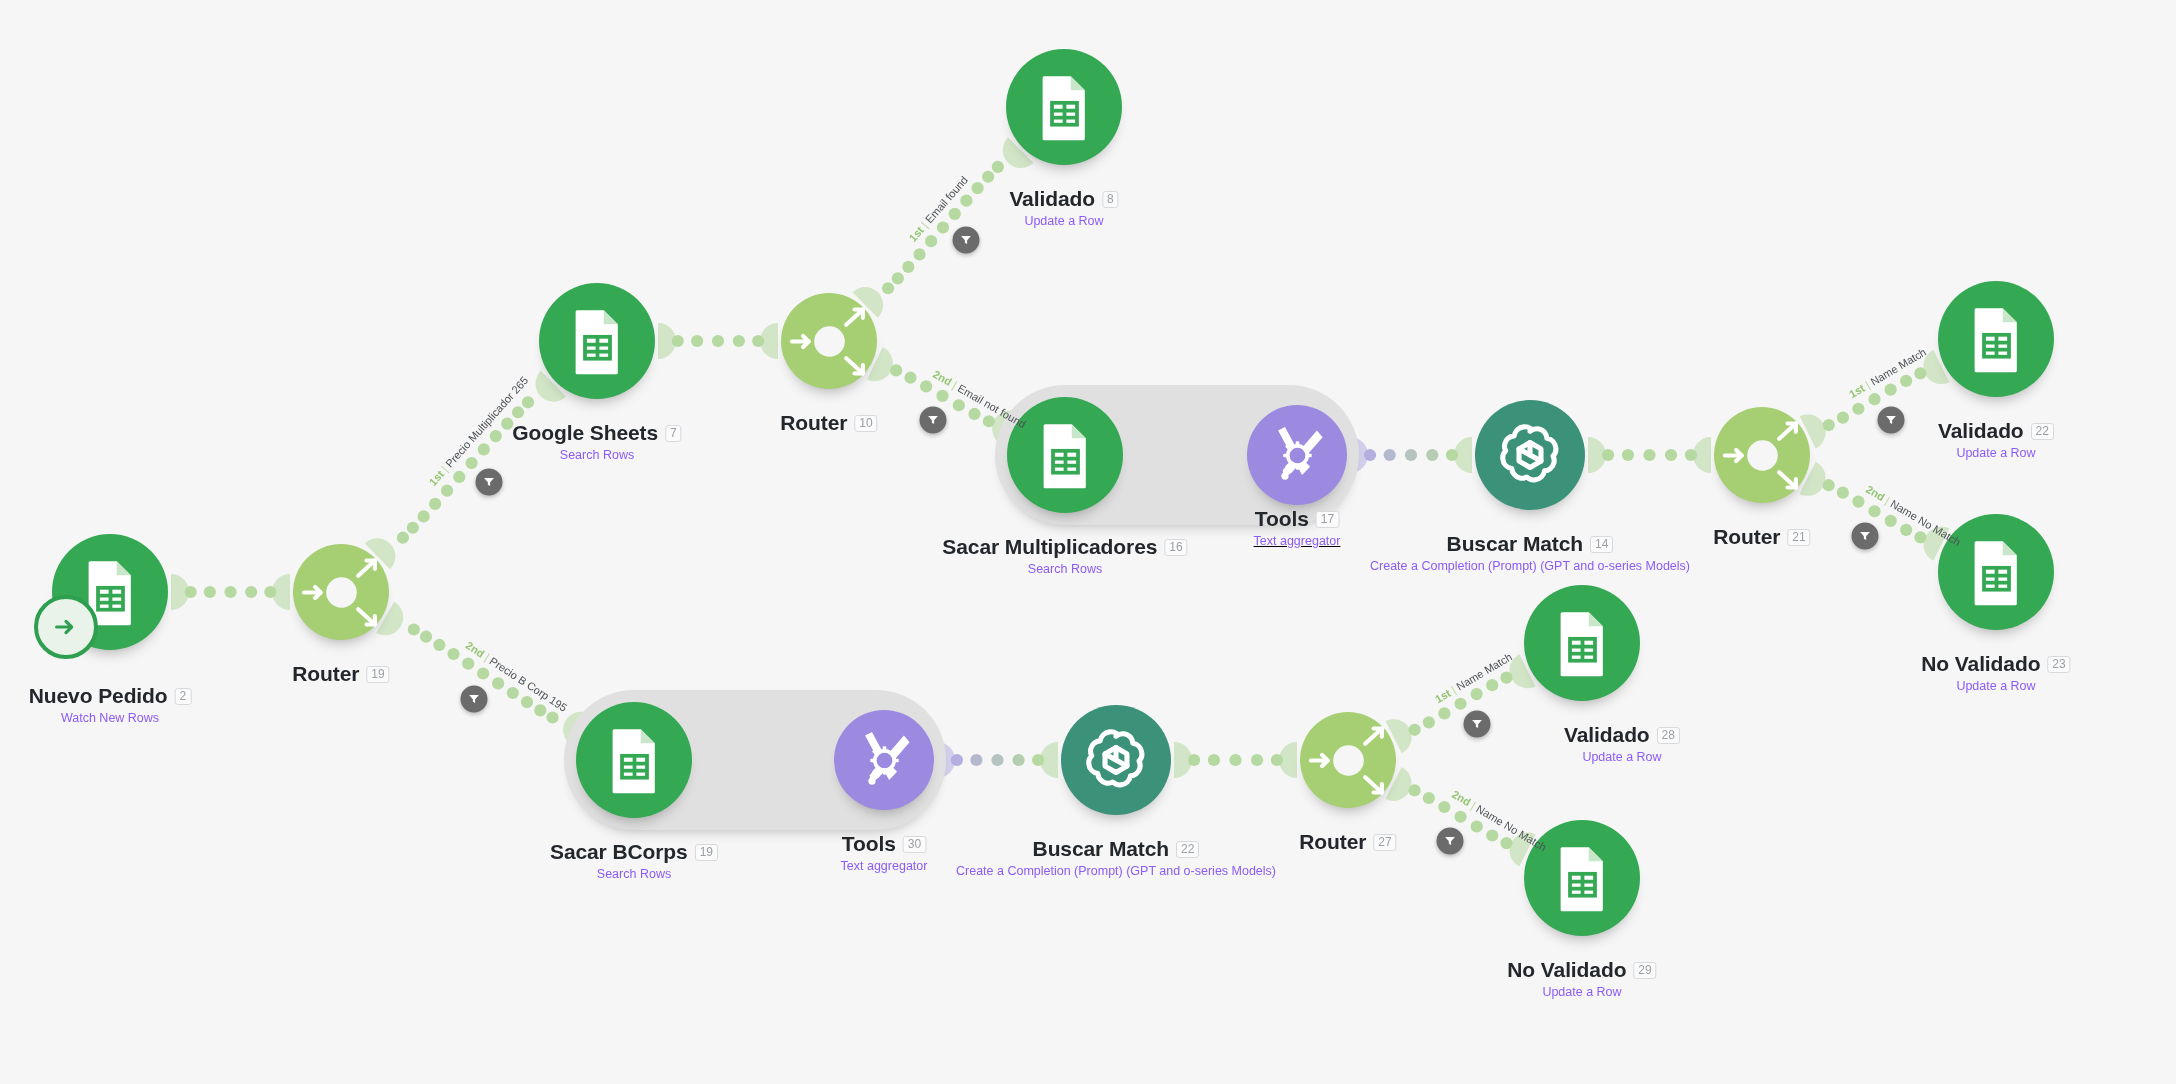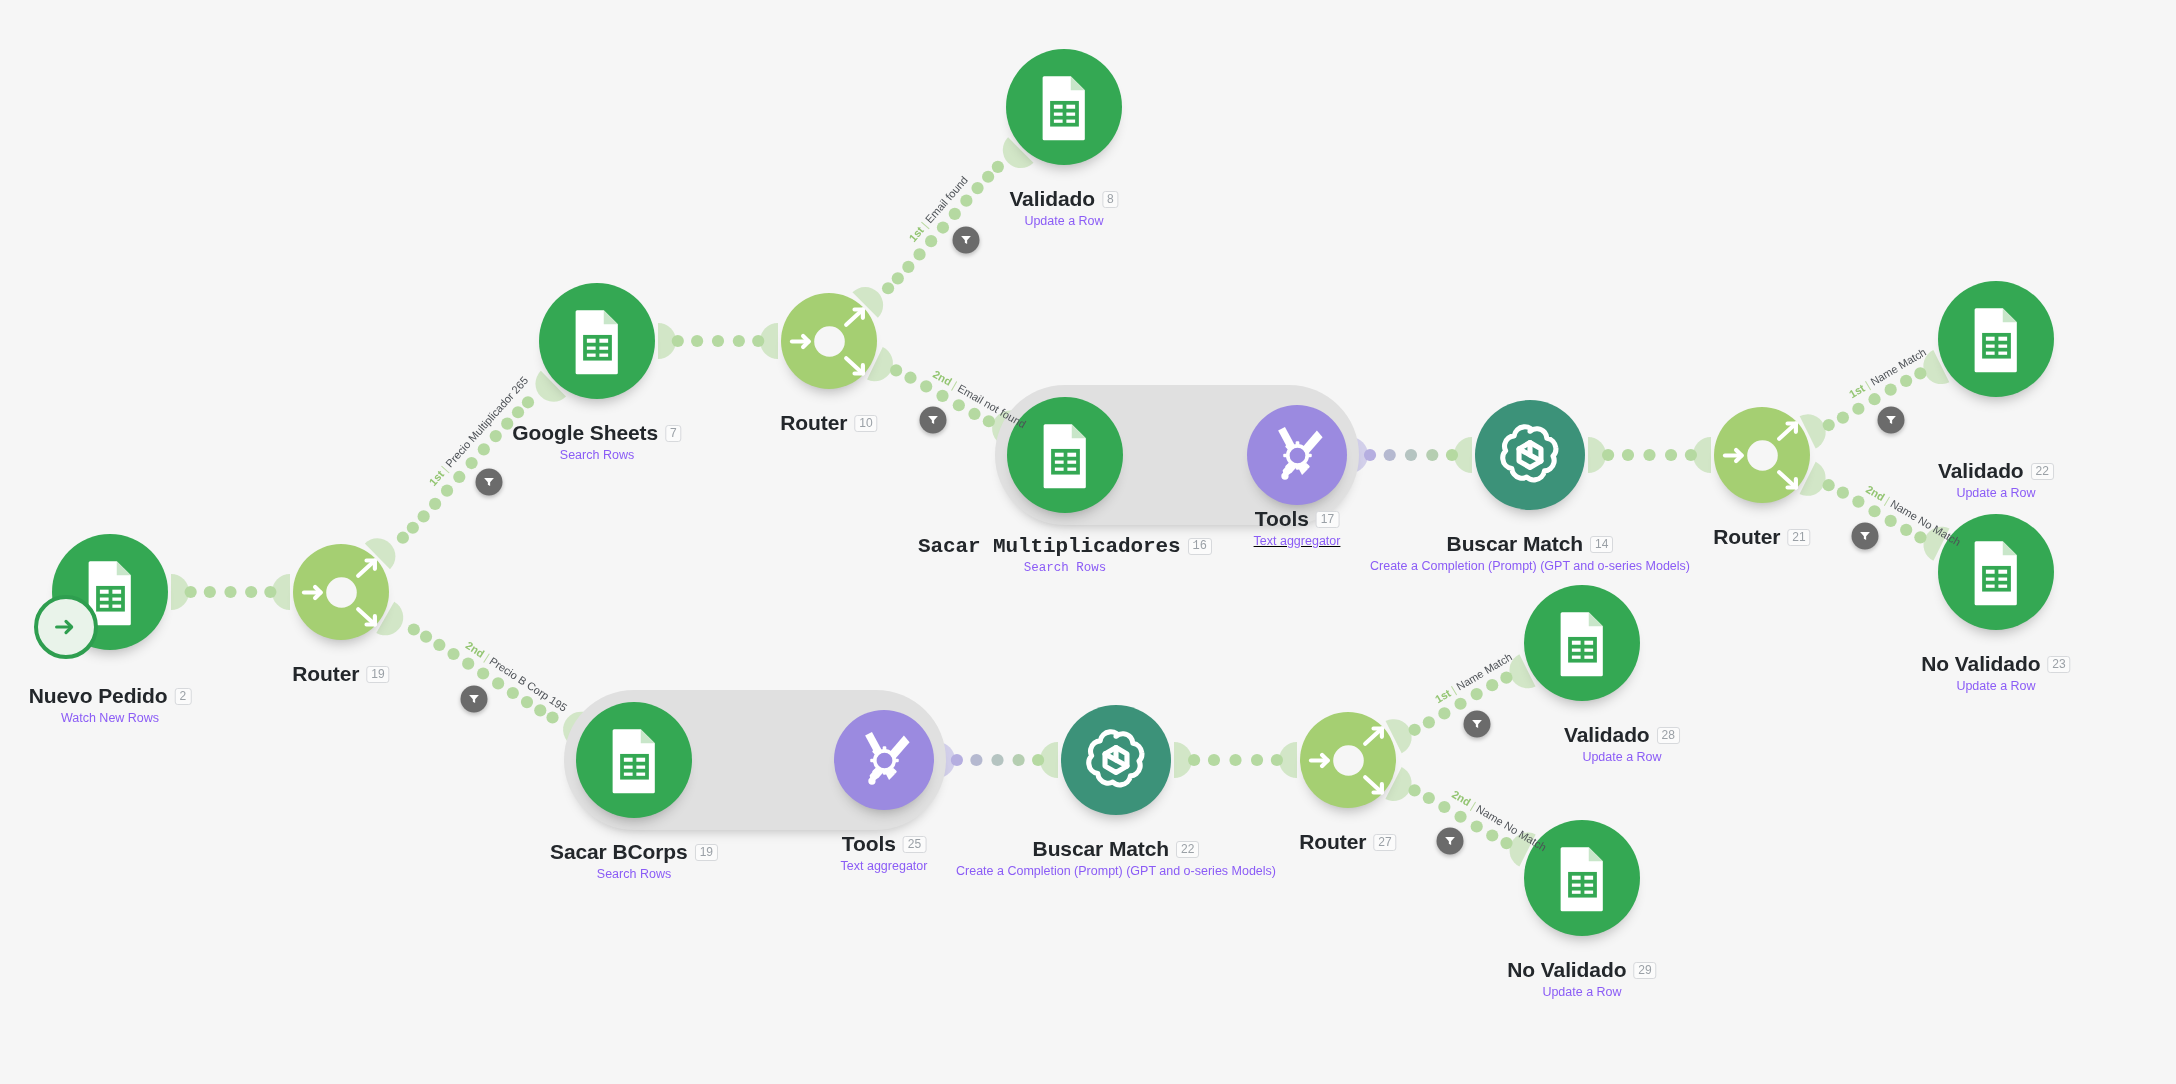--- a/index.html
+++ b/index.html
@@ -343,21 +343,21 @@
         <div class="bubble sheets" style="left: 1065px; top: 455px; width: 116px; height: 116px;">
           <svg class="icon" width="75" height="75" viewBox="0 0 48 48">
     <path d="M11 4h17l9 9v31a1 1 0 0 1-1 1H11a1 1 0 0 1-1-1V5a1 1 0 0 1 1-1z" fill="#ffffff"></path>
     <path d="M28 4l9 9h-9V4z" fill="#c8e6c9"></path>
     <rect x="16" y="21" width="16" height="14" fill="none" stroke="#34a853" stroke-width="2.4"></rect>
     <line x1="16" y1="26" x2="32" y2="26" stroke="#34a853" stroke-width="2.4"></line>
     <line x1="16" y1="30.5" x2="32" y2="30.5" stroke="#34a853" stroke-width="2.4"></line>
     <line x1="24" y1="21" x2="24" y2="35" stroke="#34a853" stroke-width="2.4"></line>
   </svg>
         </div>
-        <div class="label" style="left: 1065px; top: 535px; font-family: Liberation Mono, monospace;">
+        <div class="label" style="left: 1065px; top: 535px;">
           <div><span class="ttl">Sacar Multiplicadores</span><span class="num">16</span></div>
           <div class="sub">Search Rows</div>
         </div>
       </div>
       <div class="node">
         <div class="bubble tools" style="left: 1297px; top: 455px; width: 100px; height: 100px;">
           <svg class="icon" width="73" height="73" viewBox="0 0 64 64">
     <g fill="#ffffff">
       <path d="M15 10 L21 7 L41 44 L36 49 Z"></path>
       <path d="M49 10 L54 16 L27 47 L20 52 L19 45 Z"></path>
@@ -432,21 +432,21 @@
         <div class="bubble sheets" style="left: 1996px; top: 339px; width: 116px; height: 116px;">
           <svg class="icon" width="75" height="75" viewBox="0 0 48 48">
     <path d="M11 4h17l9 9v31a1 1 0 0 1-1 1H11a1 1 0 0 1-1-1V5a1 1 0 0 1 1-1z" fill="#ffffff"></path>
     <path d="M28 4l9 9h-9V4z" fill="#c8e6c9"></path>
     <rect x="16" y="21" width="16" height="14" fill="none" stroke="#34a853" stroke-width="2.4"></rect>
     <line x1="16" y1="26" x2="32" y2="26" stroke="#34a853" stroke-width="2.4"></line>
     <line x1="16" y1="30.5" x2="32" y2="30.5" stroke="#34a853" stroke-width="2.4"></line>
     <line x1="24" y1="21" x2="24" y2="35" stroke="#34a853" stroke-width="2.4"></line>
   </svg>
         </div>
-        <div class="label" style="left: 1996px; top: 419px; margin-top: 40px;">
+        <div class="label" style="left: 1996px; top: 419px;">
           <div><span class="ttl">Validado</span><span class="num">22</span></div>
           <div class="sub">Update a Row</div>
         </div>
       </div>
       <div class="node">
         <div class="bubble sheets" style="left: 1996px; top: 572px; width: 116px; height: 116px;">
           <svg class="icon" width="75" height="75" viewBox="0 0 48 48">
     <path d="M11 4h17l9 9v31a1 1 0 0 1-1 1H11a1 1 0 0 1-1-1V5a1 1 0 0 1 1-1z" fill="#ffffff"></path>
     <path d="M28 4l9 9h-9V4z" fill="#c8e6c9"></path>
     <rect x="16" y="21" width="16" height="14" fill="none" stroke="#34a853" stroke-width="2.4"></rect>
@@ -497,21 +497,21 @@
       <rect x="19.5" y="30.4" width="5" height="3.2" rx="1"></rect>
       <rect x="39.5" y="30.4" width="5" height="3.2" rx="1"></rect>
       <rect x="22.2" y="22.2" width="3.2" height="5" rx="1" transform="rotate(-45 23.8 24.7)"></rect>
       <rect x="38.6" y="38.6" width="3.2" height="5" rx="1" transform="rotate(-45 40.2 41.1)"></rect>
       <rect x="38.6" y="22.2" width="3.2" height="5" rx="1" transform="rotate(45 40.2 24.7)"></rect>
       <rect x="22.2" y="38.6" width="3.2" height="5" rx="1" transform="rotate(45 23.8 41.1)"></rect>
     </g>
   </svg>
         </div>
         <div class="label" style="left: 884px; top: 832px;">
-          <div><span class="ttl">Tools</span><span class="num">25</span></div>
+          <div><span class="ttl">Tools</span><span class="num">30</span></div>
           <div class="sub">Text aggregator</div>
         </div>
       </div>
       <div class="node">
         <div class="bubble openai" style="left: 1116px; top: 760px; width: 110px; height: 110px;">
           <svg class="icon" width="78" height="78" viewBox="0 0 64 64">
     <g fill="none" stroke="#ffffff" stroke-width="4.2" stroke-linejoin="round" stroke-linecap="round">
       <path d="M32 12.5c3.6-3.2 9.1-2.6 12.0 1.0 1.1 1.4 1.7 3.0 1.8 4.7
                3.9 0.6 7.0 3.8 7.4 7.9 0.3 2.5-0.6 5.0-2.3 6.7
                1.8 3.5 0.9 7.9-2.3 10.4-1.4 1.1-3.0 1.7-4.7 1.8

